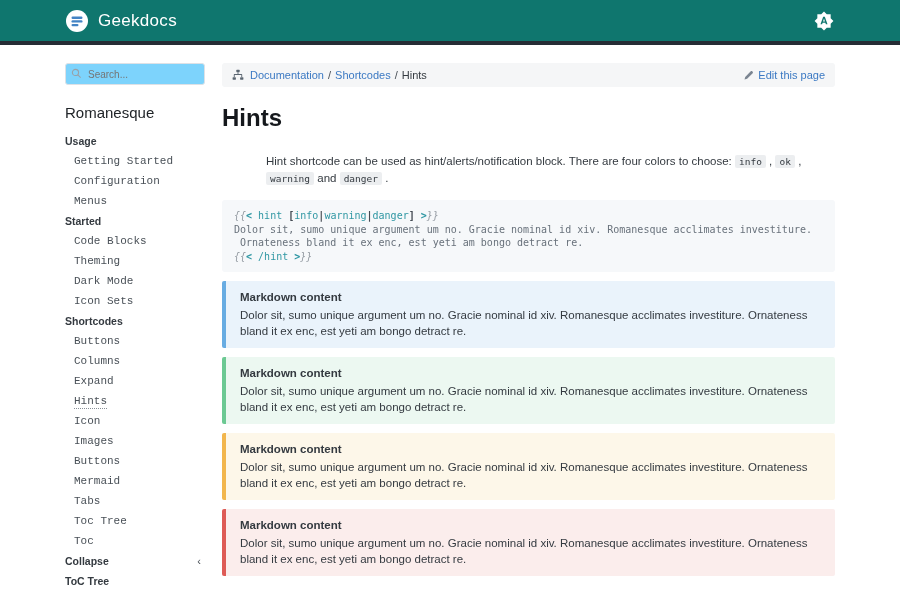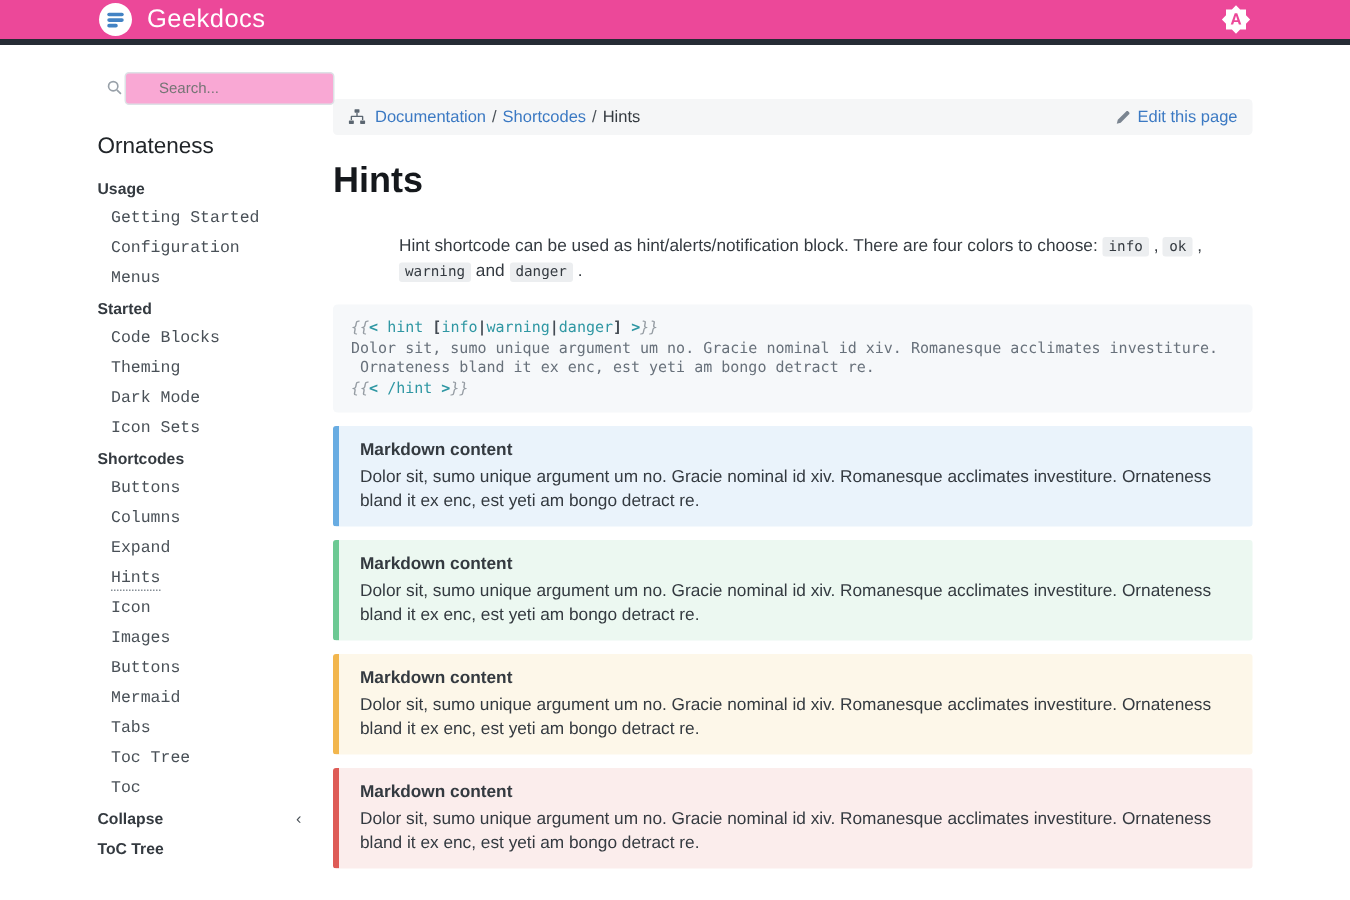--- a/index.html
+++ b/index.html
@@ -1,46 +1,46 @@
 <!DOCTYPE html>
 <html><head>
 <meta charset="utf-8">
 <style>
   * { margin:0; padding:0; box-sizing:border-box; }
   html,body { width:900px; height:600px; background:#fff; font-family:"Liberation Sans", sans-serif; overflow:hidden; }
   a { text-decoration:none; cursor:pointer; }
 
   
-  .site-header { height:26px; background:#ec4899; }
+  .site-header { height:41px; background:#0f766e; }
   .site-header .container { width:770px; margin:0 auto; height:100%; display:flex; align-items:center; }
   .brand-wrap { display:flex; align-items:center; gap:9px; }
   .brand-logo { width:24px; height:24px; display:block; }
   .brand-name { color:#ffffff; font-size:17px; font-weight:500; letter-spacing:.3px; }
   .header-spacer { flex:1; }
   .theme-toggle { width:22px; height:22px; display:flex; align-items:center; justify-content:center; cursor:pointer; }
   .dark-strip { height:4px; background:#262c35; }
 
   
   .layout { width:770px; margin:0 auto; display:flex; gap:17px; padding-top:18px; }
   .sidebar { width:140px; flex:none; }
   .main { width:613px; flex:none; }
 
   
   .search-box { position:relative; }
-  .search-box input { width:100%; height:22px; border:1px solid #dde1e6; border-radius:3px; background:#f9a8d4;
-    font-family:"Liberation Sans",sans-serif; font-size:10px; color:#495057; padding:3px 6px 3px 22px; outline:none;margin-left:18px; }
+  .search-box input { width:100%; height:22px; border:1px solid #dde1e6; border-radius:3px; background:#7dd3fc;
+    font-family:"Liberation Sans",sans-serif; font-size:10px; color:#495057; padding:3px 6px 3px 22px; outline:none; }
   .search-box .mag { position:absolute; left:6px; top:5px; width:11px; height:11px; }
   .nav-title { font-size:15px; font-weight:400; color:#212529; margin:19px 0 10px; }
   .nav-section-label { display:flex; align-items:center; justify-content:space-between; font-size:10.5px; font-weight:bold; color:#343a40; padding:4px 0; }
   .nav-section-label .chev { font-size:11px; color:#495057; font-weight:400; padding-right:4px; }
   .nav-item { display:block; font-size:11px; color:#495057; padding:4px 0 4px 9px;font-family:Liberation Mono, monospace; }
   .nav-item .lbl-active { border-bottom:1px dotted #868e96; padding-bottom:1px; }
 
   
-  .page-head { display:flex; align-items:center; justify-content:space-between; background:#f5f6f7; border-radius:3px; padding:6px 10px;margin-top:18px; }
+  .page-head { display:flex; align-items:center; justify-content:space-between; background:#f5f6f7; border-radius:3px; padding:6px 10px; }
   .crumbs { display:flex; align-items:center; font-size:11px; }
   .crumbs svg { width:12px; height:12px; fill:#5b6671; margin-right:6px; }
   .crumb-link { color:#3b79c3; }
   .crumb-sep { color:#495057; margin:0 4px; }
   .crumb-current { color:#343a40; }
   .edit-link { display:flex; align-items:center; gap:4px; font-size:11px; color:#3b79c3; }
   .edit-link svg { width:11px; height:11px; fill:#7b8591; }
 
   
   .page-title { font-size:24px; font-weight:bold; color:#15181c; margin-top:17px; }
@@ -90,21 +90,21 @@
 
   <aside class="sidebar">
     <div class="search-box">
       <svg class="mag" viewBox="0 0 16 16">
         <circle cx="6.5" cy="6.5" r="4.5" fill="none" stroke="#99a1a9" stroke-width="1.6"></circle>
         <line x1="10" y1="10" x2="14" y2="14" stroke="#99a1a9" stroke-width="1.6"></line>
       </svg>
       <input type="text" placeholder="Search..." style="">
     </div>
 
-    <h2 class="nav-title">Ornateness</h2>
+    <h2 class="nav-title">Romanesque</h2>
     <nav id="nav-list">
         <a class="nav-section-label">
           <span>Usage</span>
         </a>
         <a class="nav-item">Getting Started</a>
         <a class="nav-item">Configuration</a>
         <a class="nav-item">Menus</a>
         <a class="nav-section-label">
           <span>Started</span>
         </a>

